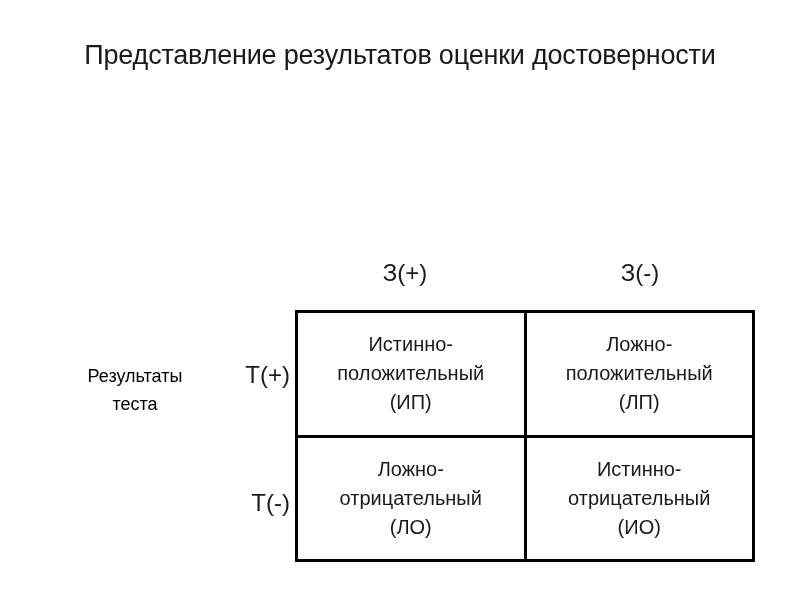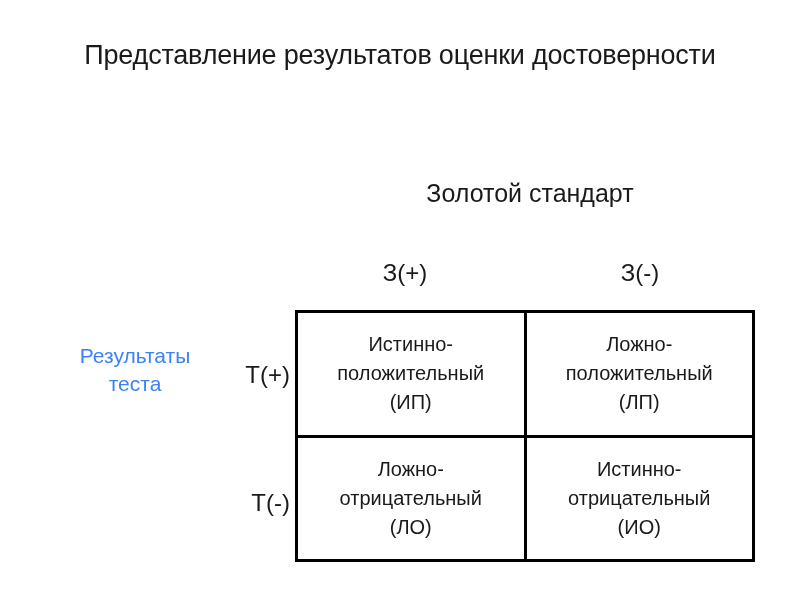--- a/index.html
+++ b/index.html
@@ -53,26 +53,26 @@
     text-align: center;
     color: #1a1a1a;
   }
   .col-head-0 { left: 345px; width: 120px; }
   .col-head-1 { left: 580px; width: 120px; }
 
   
   .row-group-title {
     position: absolute;
     left: 45px;
-    top: 342px;
+    top: 362px;
     width: 180px;
     text-align: center;
-    font-size: 21px;
+    font-size: 18px;
     line-height: 28px;
-    color: #3b82f6;
+    color: #000000;
   }
   .row-group-title span { display: block; }
 
   
   .row-head {
     position: absolute;
     left: 218px;
     width: 72px;
     text-align: right;
     font-size: 24px;
@@ -118,21 +118,20 @@
 </style>
 </head>
 <body>
 
 <div id="page">
 
   <div class="title">
     <span class="title-line">Представление результатов оценки достоверности</span>
   </div>
 
-  <div class="col-group-title">Золотой стандарт</div>
 
   <div class="col-head col-head-0">З(+)</div>
   <div class="col-head col-head-1">З(-)</div>
 
   <div class="row-group-title">
     <span>Результаты</span>
     <span>теста</span>
   </div>
 
   <div class="row-head row-head-0">Т(+)</div>

